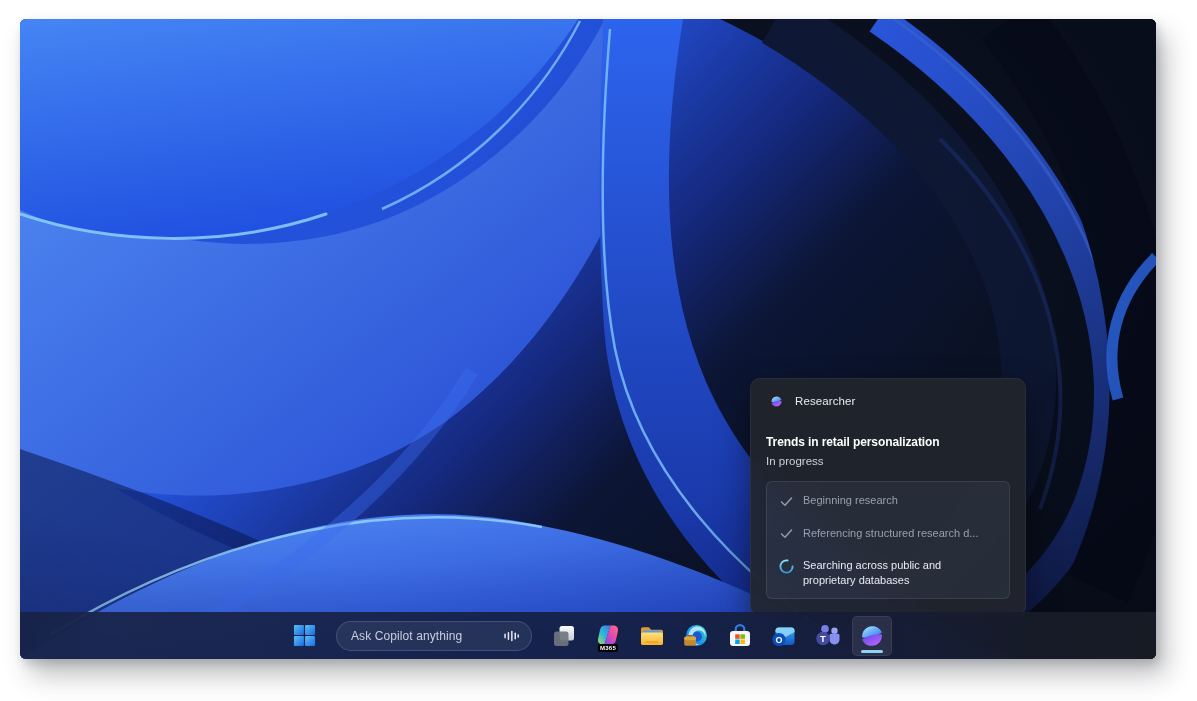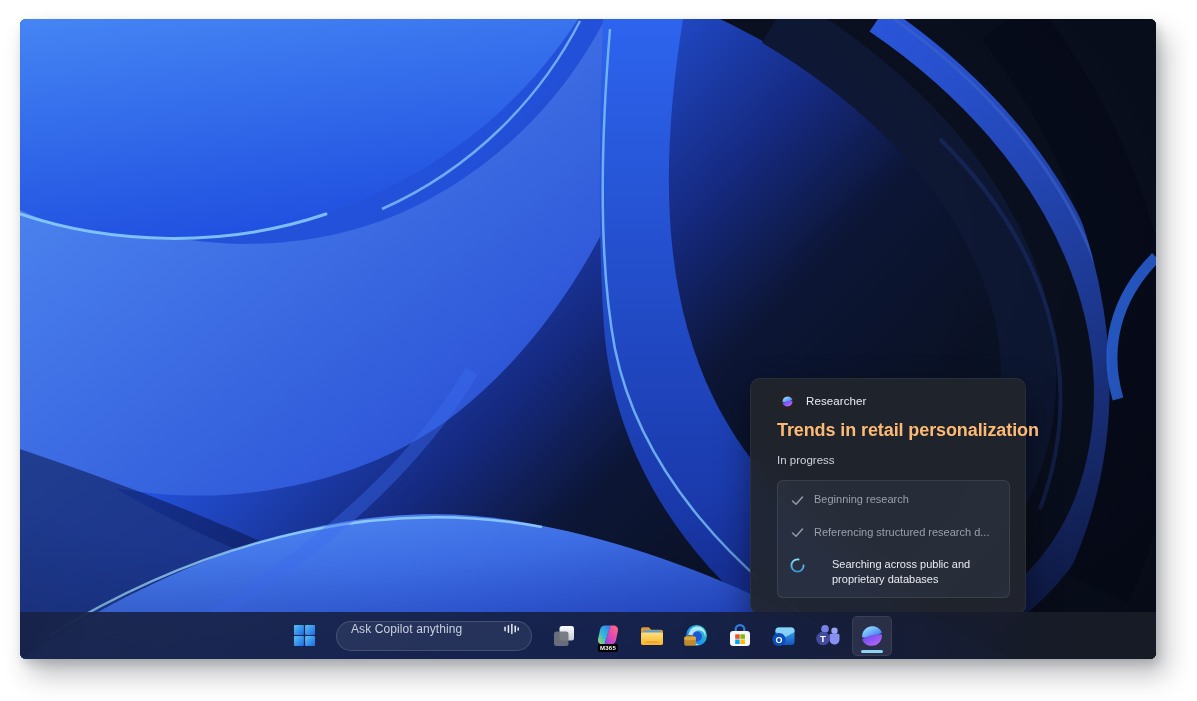--- a/index.html
+++ b/index.html
@@ -22,49 +22,49 @@
   .wallpaper { position: absolute; inset: 0; width: 100%; height: 100%; display: block; }
 
   
   .toast {
     position: absolute; left: 730px; top: 359px; width: 276px;
     border-radius: 10px;
     background: rgba(34,37,45,0.92);
     backdrop-filter: blur(14px);
     box-shadow: 0 14px 34px rgba(0,0,0,0.45);
     border: 1px solid rgba(255,255,255,0.05);
-    padding: 12px 15px 16px 26px;
+    padding: 12px 15px 16px 15px;
     color: #ffffff;
   }
   .toast-header { display: flex; align-items: center; gap: 9px; height: 20px; }
   .agent-icon {
     width: 20px; height: 20px; border-radius: 5px;
     background: #222227; display: flex; align-items: center; justify-content: center;
     flex: 0 0 auto;
   }
   .agent-icon svg { width: 13px; height: 13px; display: block; }
   .agent-name { font-size: 11.5px; color: #e9ebef; letter-spacing: 0.1px; }
-  .toast-title { margin-top: 9px; font-size: 18px; font-weight: 700; color: #fdba74; letter-spacing: -0.1px; white-space: nowrap; }
-  .toast-status { margin-top: 13px; font-size: 11.5px; color: #ced2da; }
+  .toast-title { margin-top: 24px; font-size: 12px; font-weight: 700; color: #ffffff; letter-spacing: -0.1px; white-space: nowrap; }
+  .toast-status { margin-top: 6px; font-size: 11.5px; color: #ced2da; }
   .steps-panel {
     margin-top: 14px;
     background: rgba(160,180,230,0.07);
     border: 1px solid rgba(255,255,255,0.09);
     border-radius: 6px;
     padding: 11px 14px 10px 12px;
     display: flex; flex-direction: column; gap: 17px;
   }
   .step { display: flex; align-items: flex-start; gap: 9px; }
   .step-ico { width: 15px; height: 15px; flex: 0 0 auto; margin-top: 0.5px; }
   .step-ico svg { width: 15px; height: 15px; display: block; }
   .step-label {
     font-size: 11px; line-height: 15px; color: #99a0ae;
     white-space: nowrap; overflow: hidden; text-overflow: ellipsis; min-width: 0;
   }
-  .step-label.current { color: #e8ebf1; white-space: normal; margin-left: 18px; }
+  .step-label.current { color: #e8ebf1; white-space: normal; }
 
   
   .taskbar {
     position: absolute; left: 0; right: 0; bottom: 0; height: 47px;
     background: linear-gradient(90deg, rgba(23,33,66,0.88) 0%, rgba(20,29,58,0.86) 52%, rgba(26,29,38,0.90) 100%);
     backdrop-filter: blur(22px);
     display: flex; align-items: center; justify-content: center;
   }
   .tb-group { display: flex; align-items: center; gap: 4px; }
   .tb-btn {
@@ -85,21 +85,21 @@
   .m365-badge {
     position: absolute; left: 50%; transform: translateX(-50%); bottom: 4px;
     background: #000000; color: #ffffff;
     font-size: 6px; font-weight: 700; letter-spacing: 0.3px;
     padding: 1px 2px; border-radius: 2px; line-height: 6px;
   }
   .searchbox {
     width: 196px; height: 30px; border-radius: 16px;
     background: rgba(255,255,255,0.065);
     border: 1px solid rgba(255,255,255,0.15);
-    display: flex; align-items: flex-start; gap: 4px;
+    display: flex; align-items: center; gap: 4px;
     padding: 0 11px 0 14px; margin: 0 8px; cursor: pointer;
   }
   .search-text { flex: 1; font-size: 12px; color: #c9cfdd; letter-spacing: 0.1px; }
   .voice-btn { border: none; background: transparent; padding: 0; cursor: pointer; display: flex; }
 </style>
 </head>
 <body>
 
 <div class="stage">
 

